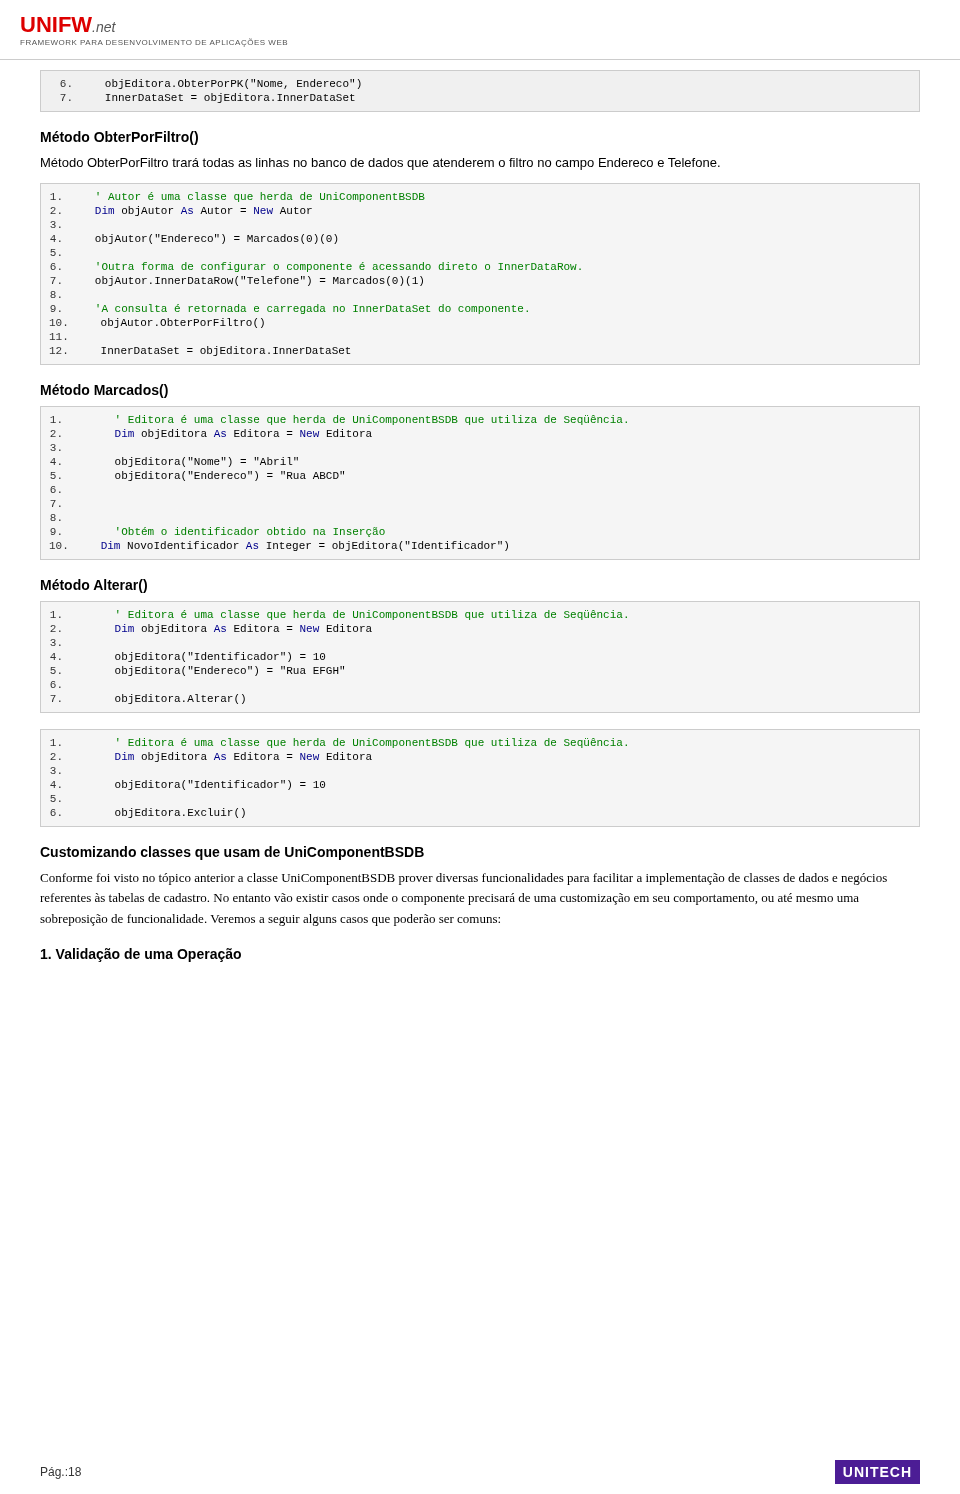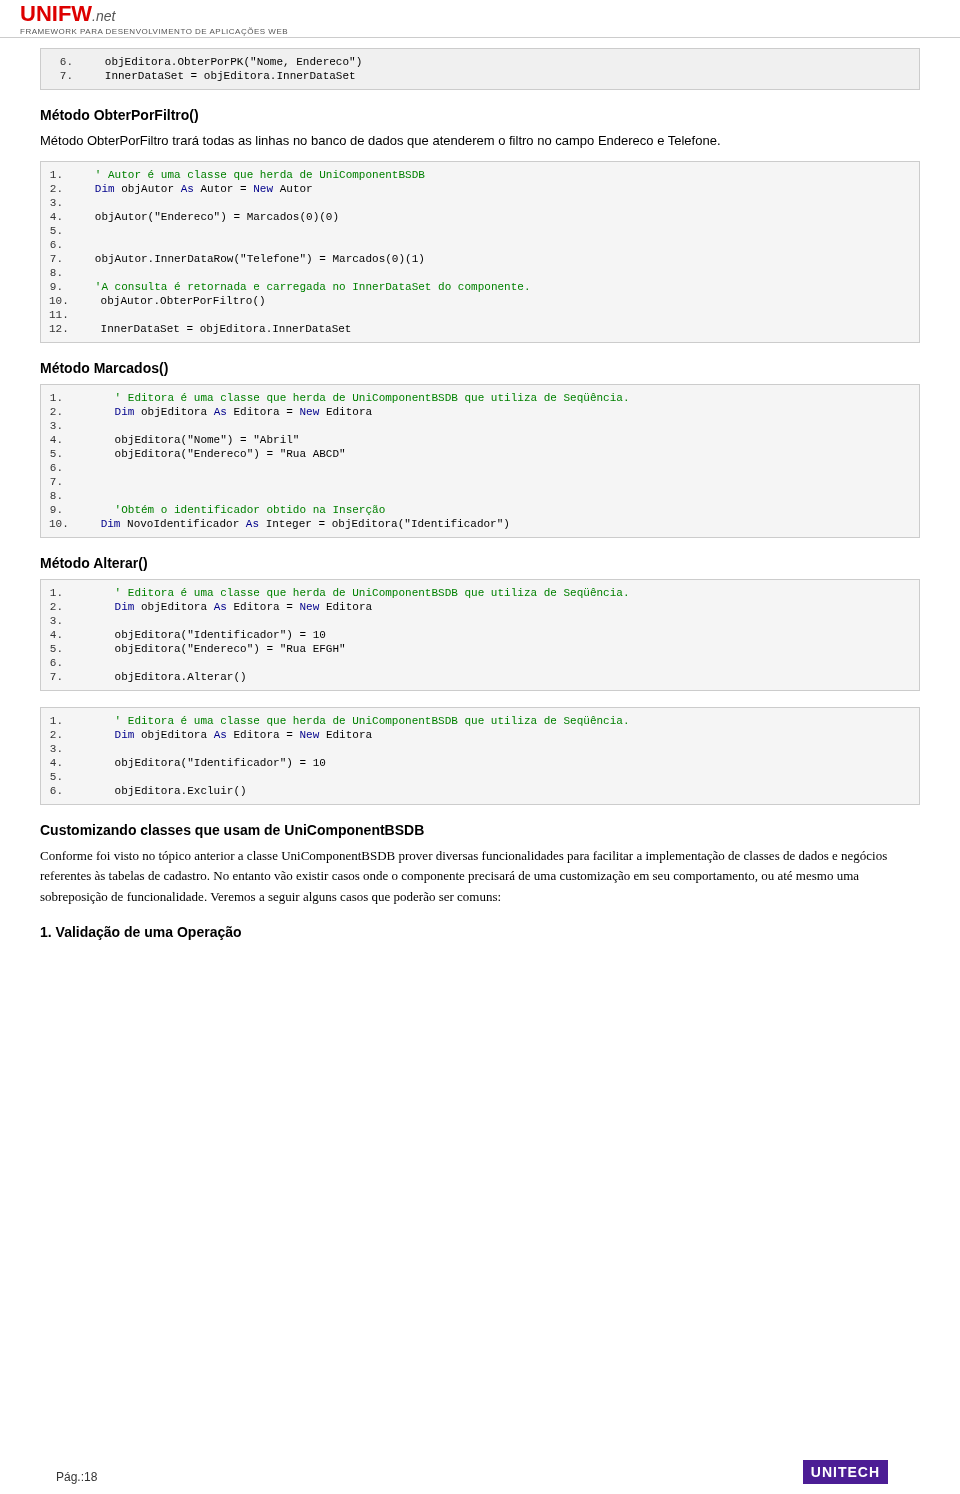--- a/index.html
+++ b/index.html
@@ -9,21 +9,21 @@
       color: #000;
       background: #fff;
       width: 960px;
       min-height: 1494px;
       position: relative;
     }
 
     .header {
       display: flex;
       align-items: center;
-      padding: 1px 20px;
+      padding: 12px 20px;
       border-bottom: 1px solid #ccc;
     }
 
     .logo-area {
       display: flex;
       flex-direction: column;
     }
 
     .logo-top {
       display: flex;
@@ -121,25 +121,25 @@
       font-size: 14px;
       font-weight: bold;
       margin-top: 16px;
       margin-bottom: 8px;
     }
 
     .footer {
       position: absolute;
       bottom: 10px;
       left: 0;
-      right: 16px;
+      right: 0;
       display: flex;
       justify-content: space-between;
-      align-items: flex-end;
-      padding: 0 56px;
+      align-items: center;
+      padding: 0 40px;
     }
 
     .footer-page {
       font-size: 12px;
       color: #333;
     }
 
     .footer-logo {
       display: flex;
       align-items: center;
@@ -199,20 +199,21 @@
     <div class="code-line">
       <span class="line-num">4.</span>
       <span class="line-code">&nbsp;&nbsp;&nbsp;objAutor("Endereco") = Marcados(0)(0)</span>
     </div>
     <div class="code-line">
       <span class="line-num">5.</span>
       <span class="line-code"></span>
     </div>
     <div class="code-line">
       <span class="line-num">6.</span>
+      <span class="line-code">&nbsp;&nbsp;&nbsp;<span class="comment">'Outra forma de configurar o componente é acessando direto o InnerDataRow.</span></span>
     </div>
     <div class="code-line">
       <span class="line-num">7.</span>
       <span class="line-code">&nbsp;&nbsp;&nbsp;objAutor.InnerDataRow("Telefone") = Marcados(0)(1)</span>
     </div>
     <div class="code-line">
       <span class="line-num">8.</span>
       <span class="line-code"></span>
     </div>
     <div class="code-line">

